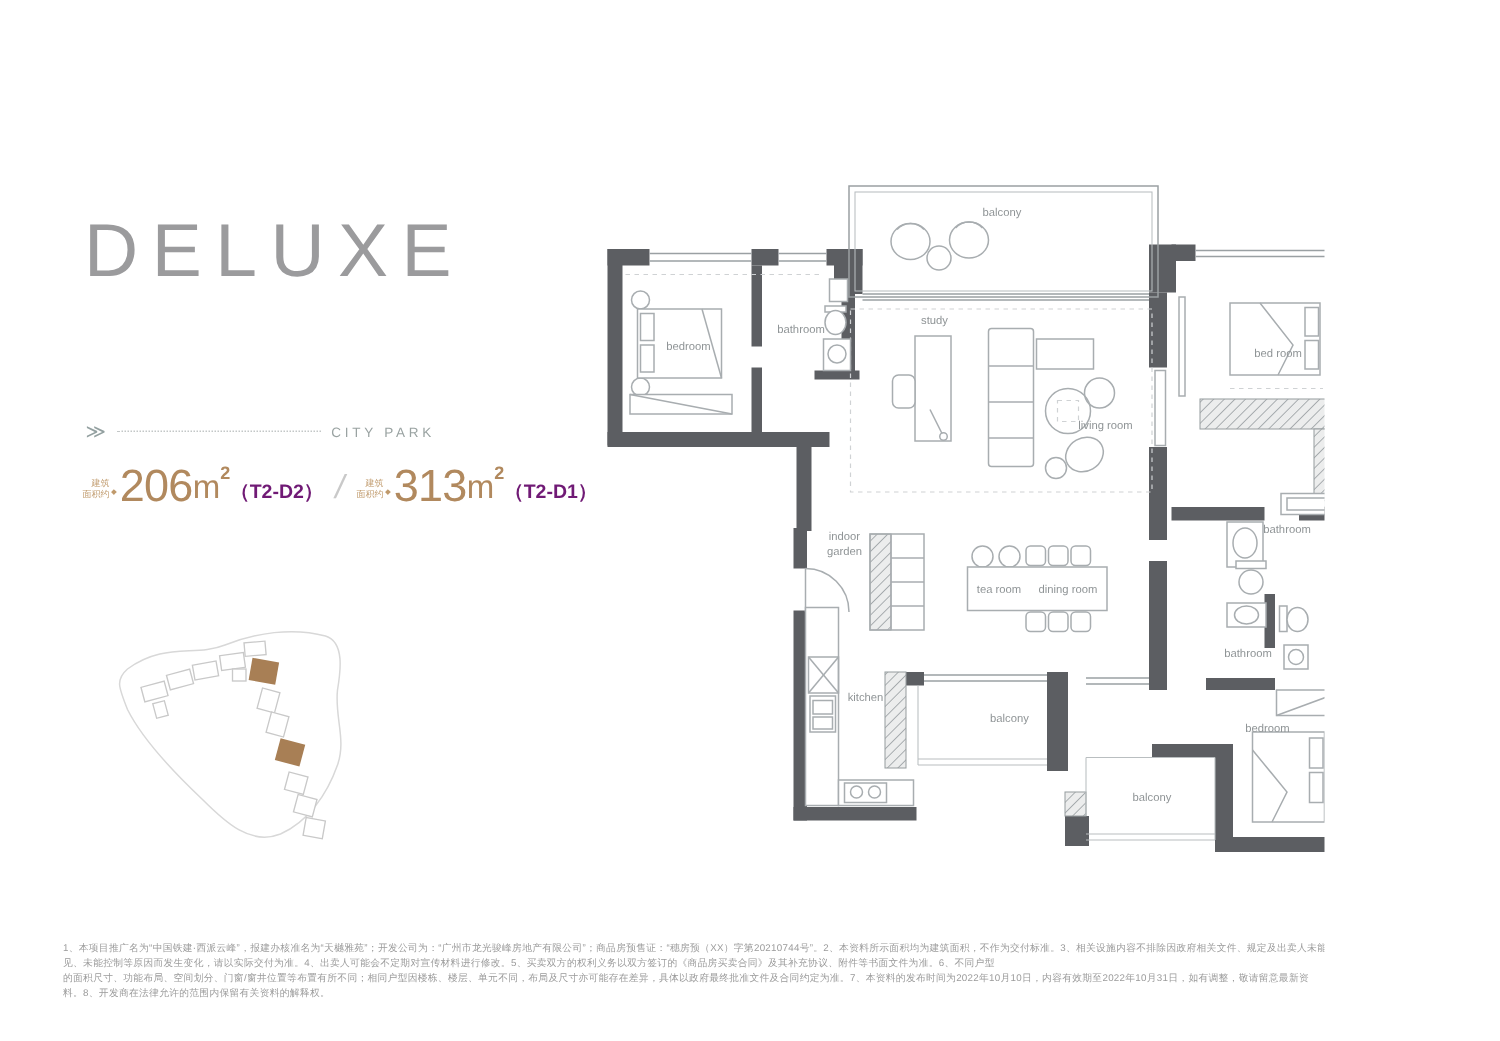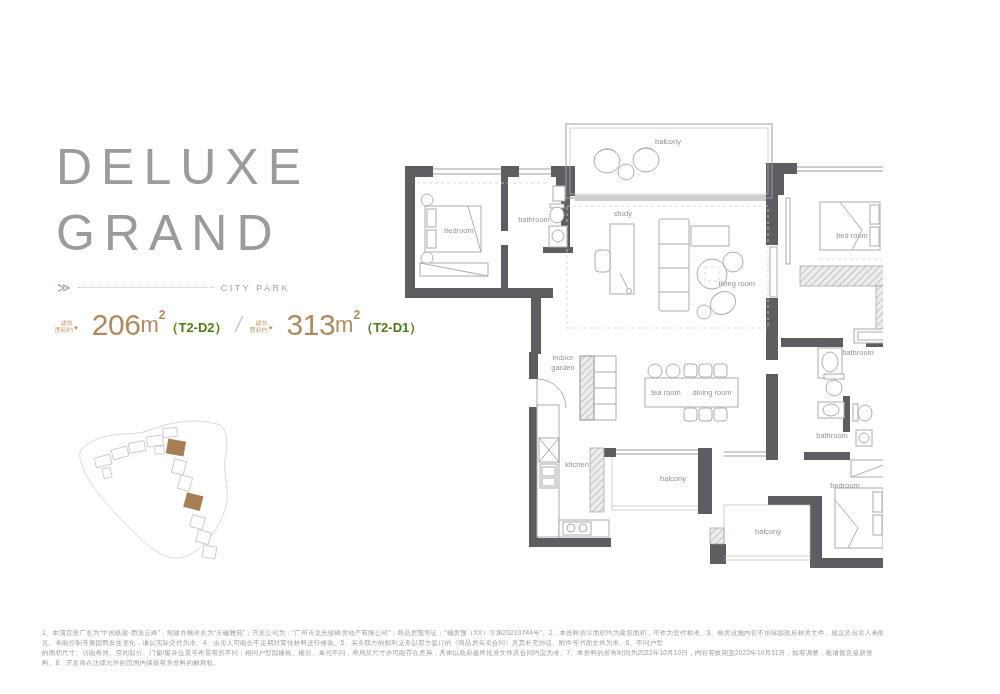--- a/index.html
+++ b/index.html
@@ -13,24 +13,24 @@
                 align-items:center;gap:7px;}
   .hero-divider .arrow{font-size:13px;color:#93a0a0;line-height:1;}
   .hero-divider .dots{flex:1;border-top:1.5px dotted #c3c7c7;height:0;}
   .hero-divider .park{font-size:9px;letter-spacing:2.5px;color:#9aa3a2;text-align:right;}
 
   .specs{position:absolute;left:55px;top:310px;display:flex;align-items:flex-start;}
   .spec{display:flex;align-items:flex-start;}
   .spec .tiny{font-size:6px;line-height:7px;color:#c09a6c;white-space:pre-line;
               margin-top:10px;text-align:right;}
   .spec .bullet{font-size:5px;color:#c09a6c;margin:14px 2px 0 1px;}
-  .spec .num{font-size:30px;font-weight:500;color:#b1895e;letter-spacing:-0.5px;line-height:30px;margin-left:12px;}
+  .spec .num{font-size:30px;font-weight:500;color:#b1895e;letter-spacing:-0.5px;line-height:30px;}
   .spec .unit{font-size:22px;font-weight:500;color:#b1895e;line-height:30px;}
   .spec .sup{font-size:12px;font-weight:600;color:#b1895e;position:relative;top:-2px;}
-  .spec .type{font-size:13px;font-weight:700;color:#4d7c0f;margin-top:9px;letter-spacing:0;}
+  .spec .type{font-size:13px;font-weight:700;color:#701a75;margin-top:9px;letter-spacing:0;}
   .specs .sep{font-size:22px;color:#c9c9c9;margin:2px 8px 0 8px;font-style:italic;}
 
   .siteplan{position:absolute;left:55px;top:398px;width:240px;height:195px;}
 
   
   .floorplan{position:absolute;left:400px;top:112px;width:548px;height:462px;}
   .wall{fill:#5c5e62;}
   .thin{stroke:#9aa0a3;stroke-width:1;fill:none;}
   .thin2{stroke:#b9bec0;stroke-width:0.7;fill:none;}
   .furn{stroke:#a8adb0;stroke-width:1;fill:#ffffff;}
@@ -45,21 +45,20 @@
   .footer{position:absolute;left:42px;top:628px;width:918px;font-size:6.5px;
           line-height:10px;color:#9b9b9b;letter-spacing:0.2px;}
 </style>
 </head>
 <body>
 
 <div class="canvas">
 
   <div class="hero-title">
     <div>DELUXE</div>
-    <div>GRAND</div>
   </div>
 
   <div class="hero-divider">
     <span class="arrow">≫</span>
     <span class="dots"></span>
     <span class="park">CITY PARK</span>
   </div>
 
   <div class="specs">
     <div class="spec">

